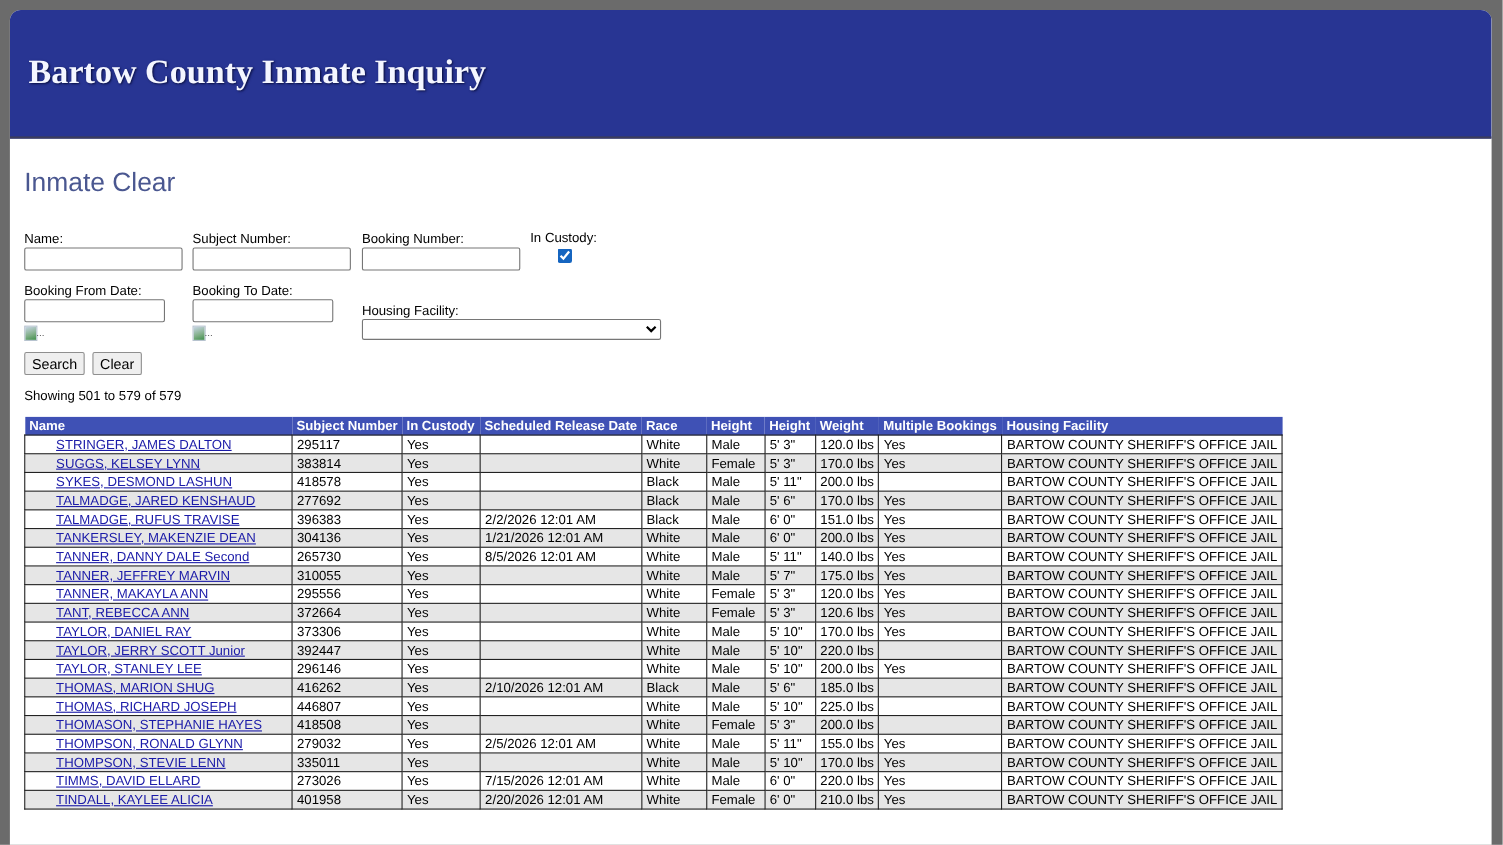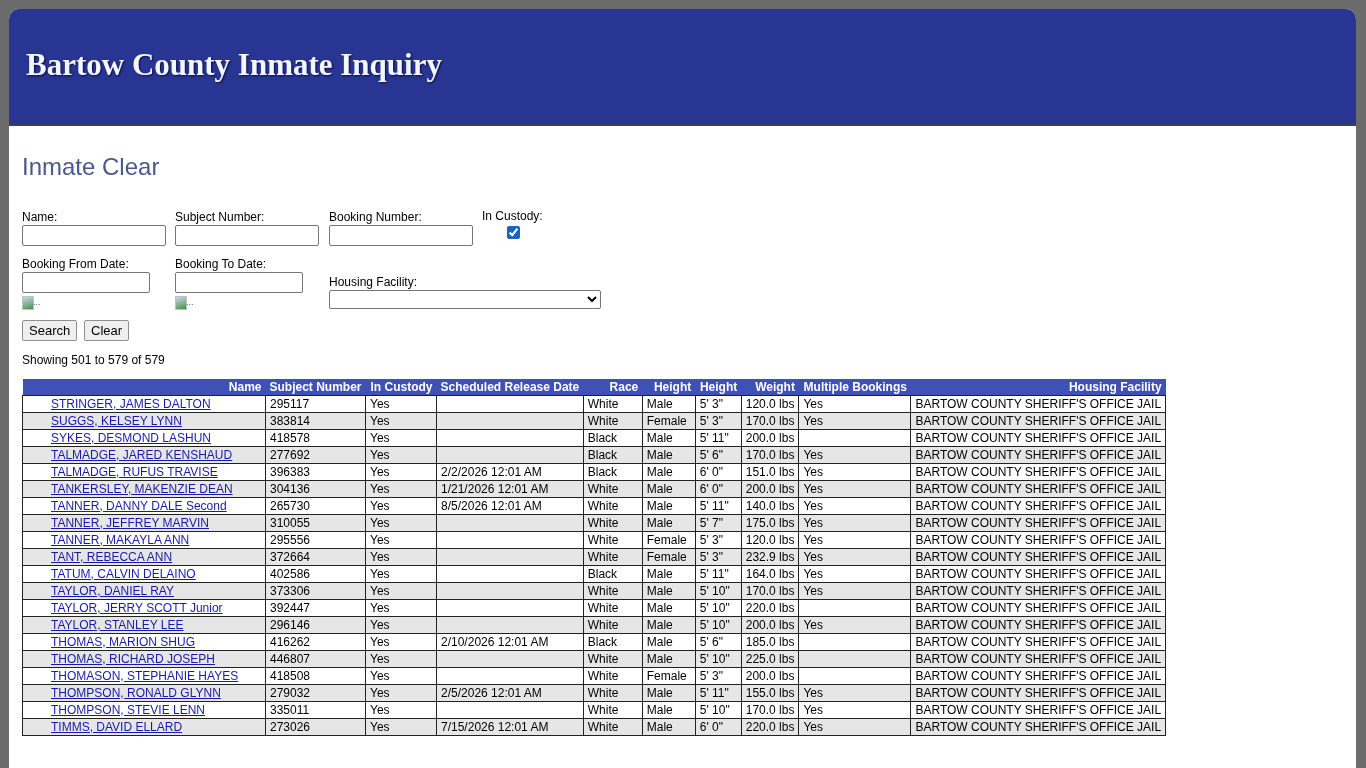--- a/index.html
+++ b/index.html
@@ -57,21 +57,21 @@
       border: 1px solid #8f8f8f; border-radius: 2px;
       background: #efefef; font-size: 13px; padding: 0 6px;
       font-family: "Liberation Sans", sans-serif;
     }
     .showing { position: absolute; font-size: 12px; }
     table.results {
       position: absolute; left: 22px; top: 379px;
       border-collapse: collapse; font-size: 12px;
     }
     table.results th {
-      background: #3f51b5; color: #fff; font-weight: bold; text-align: right;
+      background: #3f51b5; color: #fff; font-weight: bold; text-align: left;
       padding: 0 4px; height: 16px; line-height: 16px; white-space: nowrap;
       border: none;
     }
     table.results td {
       border: 1px solid #222; padding: 0 4px; height: 16px; line-height: 15px;
       white-space: nowrap;
     }
     table.results tr:nth-child(odd) td { background: #ffffff; }
     table.results tr:nth-child(even) td { background: #e6e6e6; }
     table.results td a { color: #1a1aa8; text-decoration: underline; margin-left: 24px; }
@@ -253,33 +253,21 @@
         <td>BARTOW COUNTY SHERIFF'S OFFICE JAIL</td>
       </tr>
       <tr>
         <td><a href="#">TANT, REBECCA ANN</a></td>
         <td>372664</td>
         <td>Yes</td>
         <td></td>
         <td>White</td>
         <td>Female</td>
         <td>5' 3"</td>
-        <td>232.9 lbs</td>
-        <td>Yes</td>
-        <td>BARTOW COUNTY SHERIFF'S OFFICE JAIL</td>
-      </tr>
-      <tr>
-        <td><a href="#">TATUM, CALVIN DELAINO</a></td>
-        <td>402586</td>
-        <td>Yes</td>
-        <td></td>
-        <td>Black</td>
-        <td>Male</td>
-        <td>5' 11"</td>
-        <td>164.0 lbs</td>
+        <td>120.6 lbs</td>
         <td>Yes</td>
         <td>BARTOW COUNTY SHERIFF'S OFFICE JAIL</td>
       </tr>
       <tr>
         <td><a href="#">TAYLOR, DANIEL RAY</a></td>
         <td>373306</td>
         <td>Yes</td>
         <td></td>
         <td>White</td>
         <td>Male</td>
@@ -377,14 +365,26 @@
         <td>273026</td>
         <td>Yes</td>
         <td>7/15/2026 12:01 AM</td>
         <td>White</td>
         <td>Male</td>
         <td>6' 0"</td>
         <td>220.0 lbs</td>
         <td>Yes</td>
         <td>BARTOW COUNTY SHERIFF'S OFFICE JAIL</td>
       </tr>
+      <tr>
+        <td><a href="#">TINDALL, KAYLEE ALICIA</a></td>
+        <td>401958</td>
+        <td>Yes</td>
+        <td>2/20/2026 12:01 AM</td>
+        <td>White</td>
+        <td>Female</td>
+        <td>6' 0"</td>
+        <td>210.0 lbs</td>
+        <td>Yes</td>
+        <td>BARTOW COUNTY SHERIFF'S OFFICE JAIL</td>
+      </tr>
     </tbody>
 </table>
 
 </body></html>

